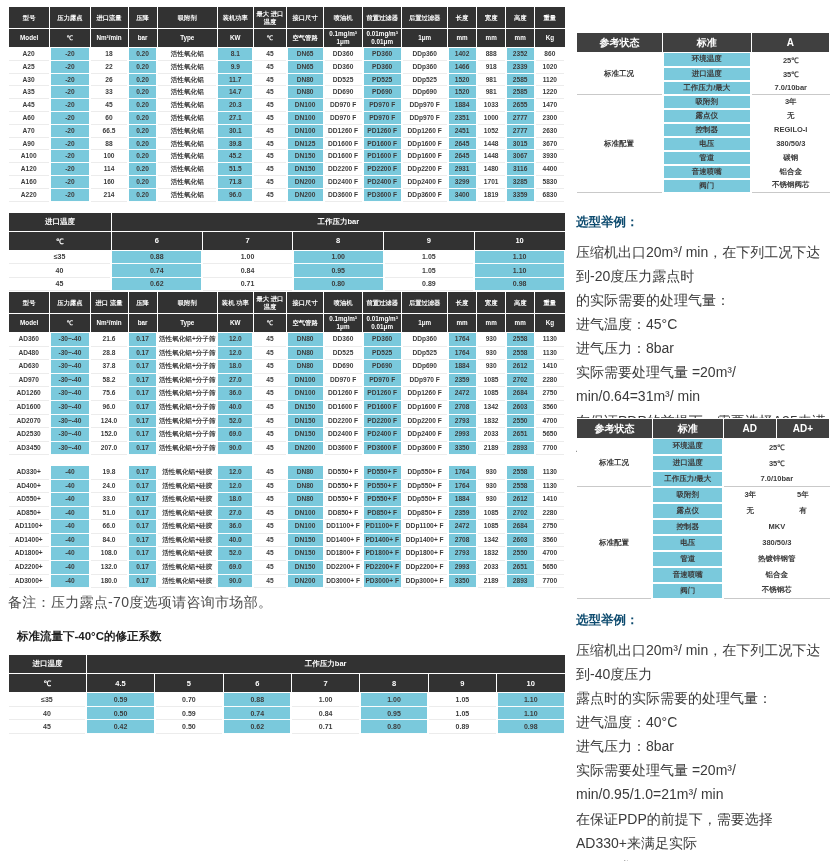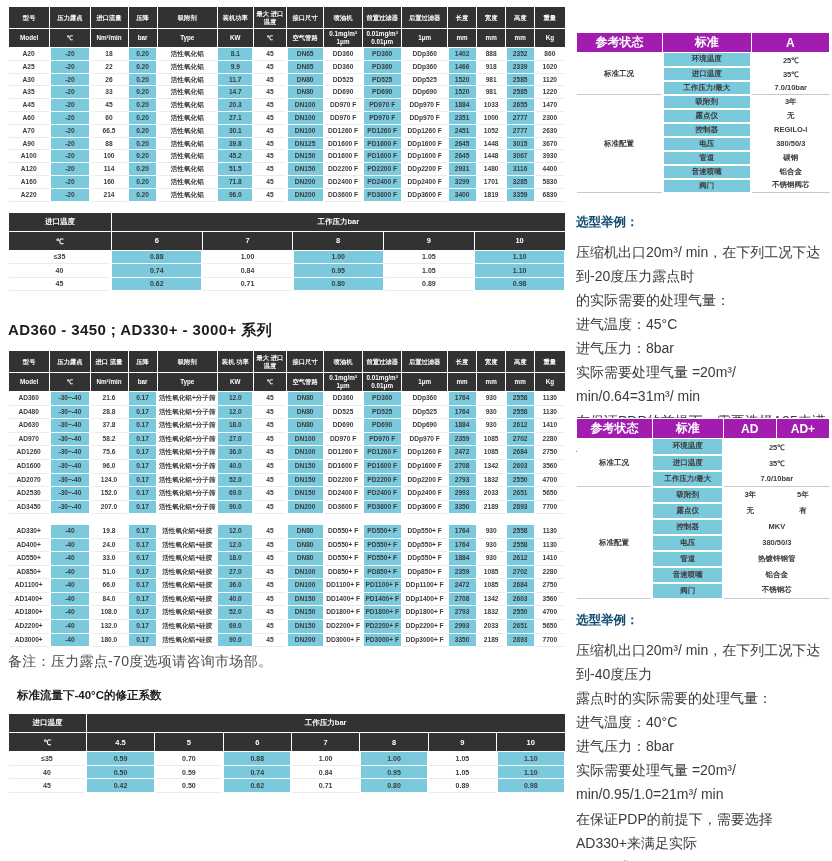--- a/index.html
+++ b/index.html
@@ -46,21 +46,21 @@
     border-right:2px solid #fff; border-bottom:1px solid #ececec; background:#fff; color:#3c3c3c;
   }
   .corr td.blu { background:#7ac9dc; border-bottom:1px solid #fbfdfd; }
 
   
   .right-block { position:absolute; left:576px; width:254px; }
   #sidebar1 { top:32px; } #sidebar2 { top:418px; }
   #example1 { top:214px; } #example2 { top:612px; }
   .sb { border-bottom:1px solid #c9c9c9; }
   .sb th {
-    background:#a21caf; color:#fff; font-size:12px; font-weight:700;
+    background:#404040; color:#fff; font-size:10px; font-weight:700;
     border:1px solid #fff; height:20px; text-align:center;
   }
   .sb td { font-size:7.5px; font-weight:700; text-align:center; color:#3c3c3c; background:#fff; }
   #sidebar1 td { height:14px; }
   #sidebar2 td { height:16px; }
   .sb td.itm { background:#7ac9dc; border:2px solid #fff; border-top:none; }
   .sb tr.gstart td { border-top:1px solid #c9c9c9; }
   .ex-title { font-size:12.5px; font-weight:700; color:#0c4a6e; margin-bottom:9px; }
   .ex-body { font-size:14px; line-height:1.72; color:#3a3a3a; white-space:pre-line; }
 
@@ -376,21 +376,20 @@
           <td class="cell">45</td>
           <td class="cell blu">0.62</td>
           <td class="cell">0.71</td>
           <td class="cell blu">0.80</td>
           <td class="cell">0.89</td>
           <td class="cell blu">0.98</td>
         </tr>
       </tbody>
     </table>
 
-  <div id="title2" class="sec-title">AD360 - 3450 ; AD330+ - 3000+ 系列</div>
   <table id="table2" class="main-table">
       <colgroup>
         <col style="width: 7.4%;">
         <col style="width: 7.2%;">
         <col style="width: 6.8%;">
         <col style="width: 5.2%;">
         <col style="width: 10.8%;">
         <col style="width: 6.4%;">
         <col style="width: 6%;">
         <col style="width: 6.6%;">

